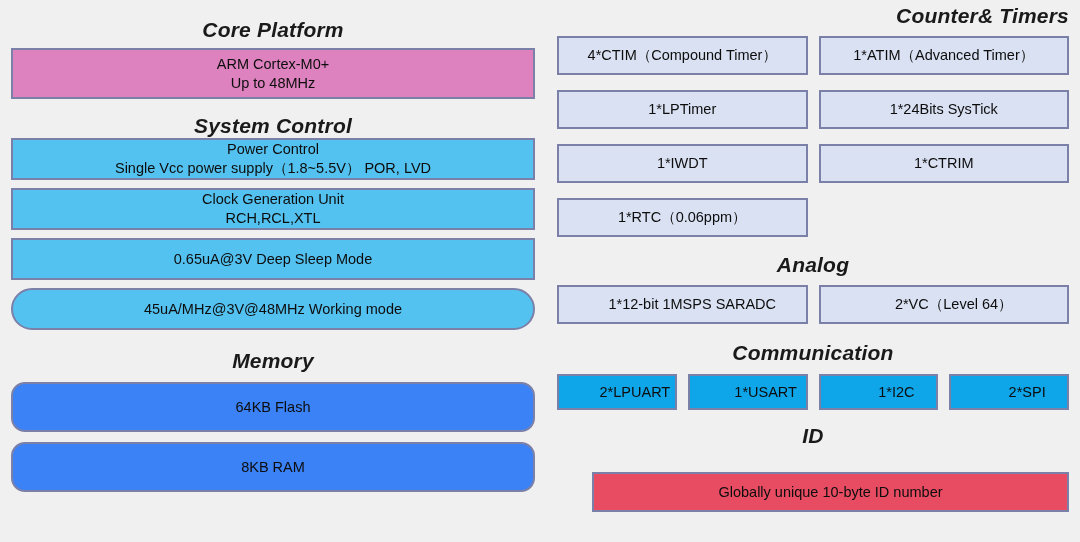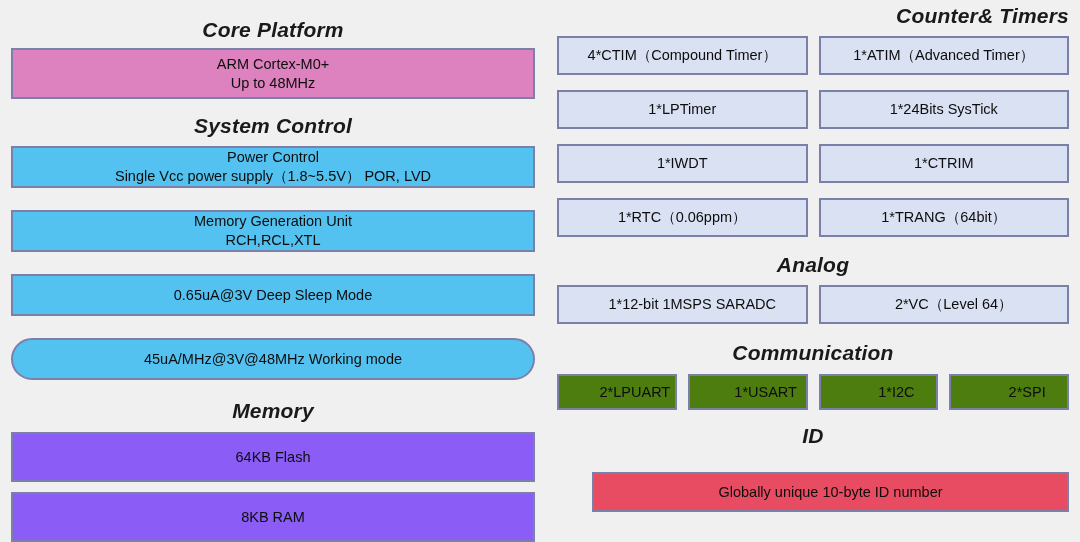--- a/index.html
+++ b/index.html
@@ -49,30 +49,30 @@
     text-align: center;
     color: #0d0d0d;
     font-size: 14.5px;
     line-height: 1.28;
   }
   .box .line {
     display: block;
   }
   .pink  { background: #dd82be; }
   .blue  { background: #54c2f0; }
-  .orange{ background: #8b5cf6; }
+  .orange{ background: #3b82f6; border-radius: 14px; }
   .pale  { background: #d9e1f2; }
-  .green { background: #4d7c0f; padding-left: 36px; }
+  .green { background: #0ea5e9; padding-left: 36px; }
   .red   { background: #e84c62; }
 
   
   .t-core      { margin-top: 6px; margin-bottom: 6px; }
   .core-box    { height: 51px; }
-  .t-sys       { margin-top: 15px; margin-bottom: 8px; }
-  .sys-box     { height: 42px; margin-bottom: 22px; }
+  .t-sys       { margin-top: 15px; }
+  .sys-box     { height: 42px; margin-bottom: 8px; }
   .sys-box.last{ margin-bottom: 0; border-radius: 21px; }
   .t-mem       { margin-top: 19px; margin-bottom: 9px; }
   .mem-box     { height: 50px; margin-bottom: 10px; }
   .mem-box.last{ margin-bottom: 0; }
 
   
   .t-ct        { margin-top: 4px; margin-bottom: 8px; text-align: right; }
   .grid2 {
     display: grid;
     grid-template-columns: 1fr 1fr;
@@ -107,21 +107,21 @@
     </div>
 
     <div class="section-title t-sys">System Control</div>
 
     <div class="box blue sys-box">
       <span class="line">Power Control</span>
       <span class="line">Single Vcc power supply（1.8~5.5V） POR, LVD</span>
     </div>
 
     <div class="box blue sys-box">
-      <span class="line">Memory Generation Unit</span>
+      <span class="line">Clock Generation Unit</span>
       <span class="line">RCH,RCL,XTL</span>
     </div>
 
     <div class="box blue sys-box">
       <span class="line">0.65uA@3V Deep Sleep Mode</span>
     </div>
 
     <div class="box blue sys-box last">
       <span class="line">45uA/MHz@3V@48MHz Working mode</span>
     </div>
@@ -143,21 +143,20 @@
     <div class="section-title t-ct">Counter&amp; Timers</div>
 
     <div class="grid2">
       <div class="box pale tim-box">4*CTIM（Compound Timer）</div>
       <div class="box pale tim-box">1*ATIM（Advanced Timer）</div>
       <div class="box pale tim-box">1*LPTimer</div>
       <div class="box pale tim-box">1*24Bits SysTick</div>
       <div class="box pale tim-box">1*IWDT</div>
       <div class="box pale tim-box">1*CTRIM</div>
       <div class="box pale tim-box">1*RTC（0.06ppm）</div>
-      <div class="box pale tim-box">1*TRANG（64bit）</div>
     </div>
 
     <div class="section-title t-analog">Analog</div>
 
     <div class="grid2">
       <div class="box pale ana-box">1*12-bit  1MSPS SARADC</div>
       <div class="box pale ana-box">2*VC（Level 64）</div>
     </div>
 
     <div class="section-title t-comm">Communication</div>

